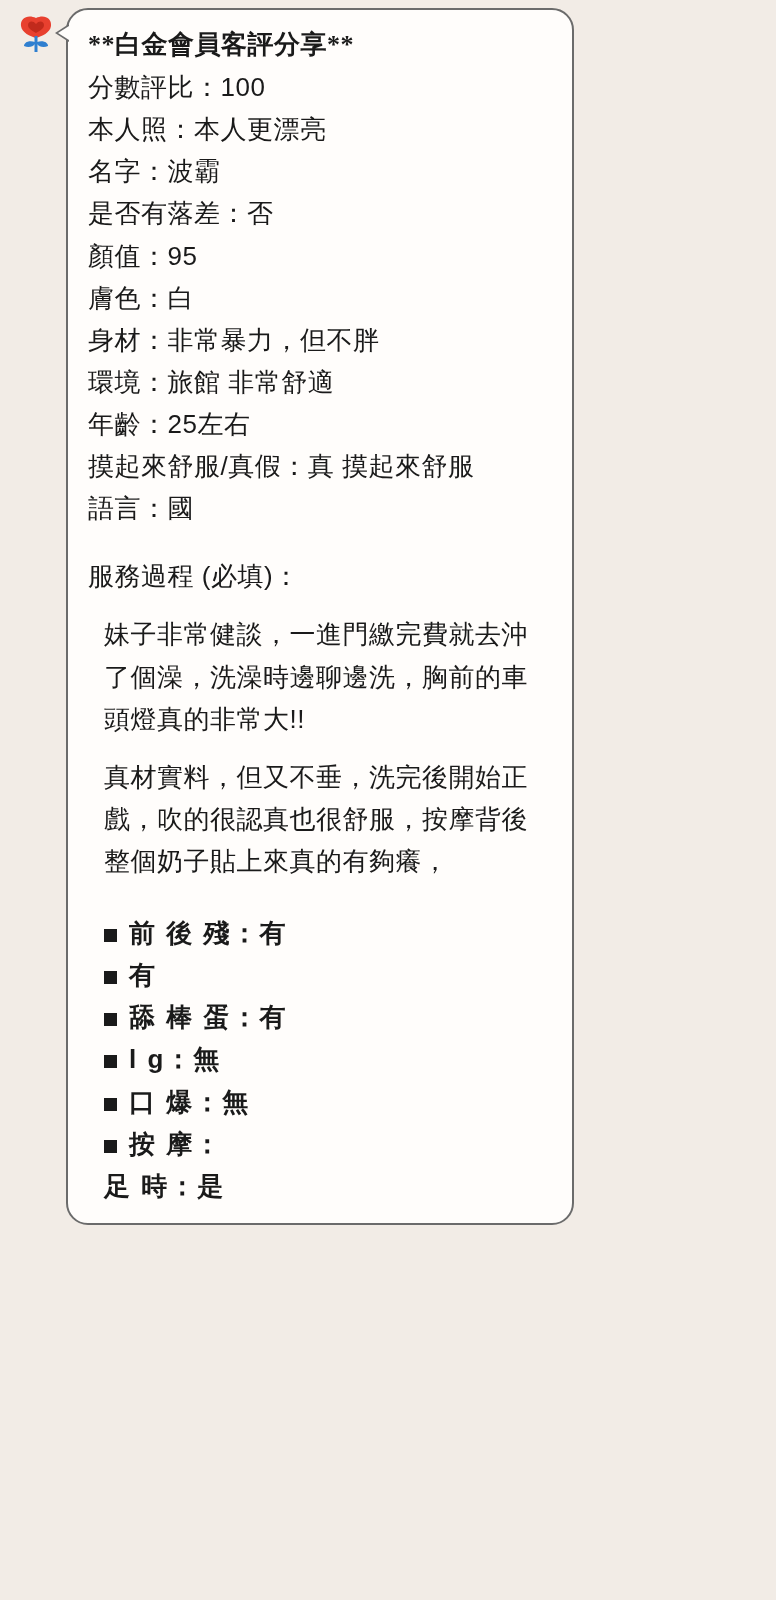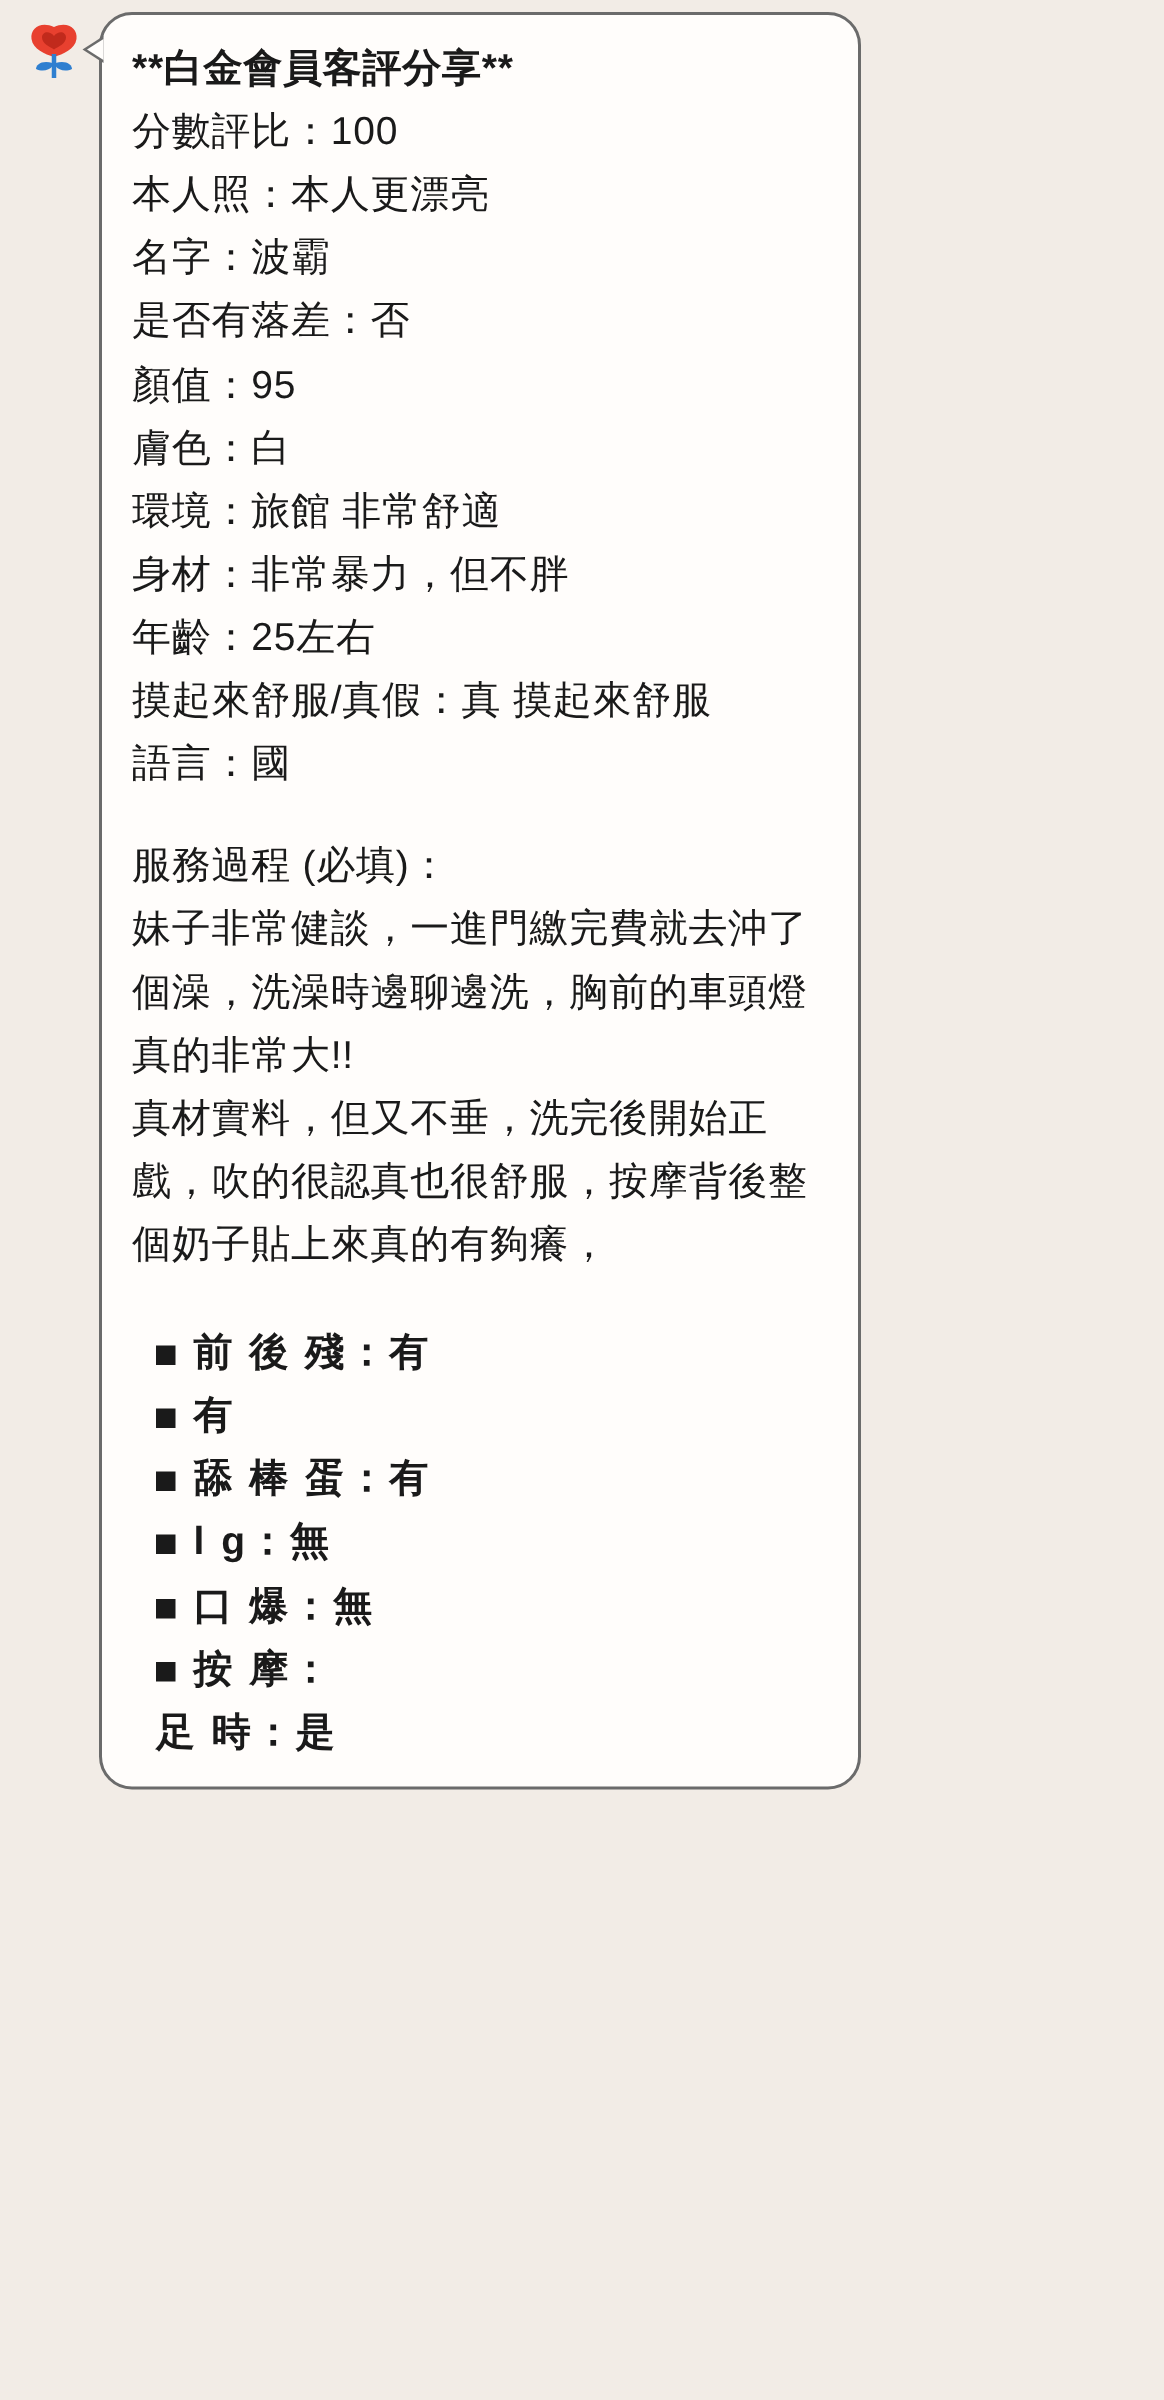--- a/index.html
+++ b/index.html
@@ -79,23 +79,23 @@
     content: "";
     position: absolute;
     left: 3px; top: -7px;
     border-top: 7px solid transparent;
     border-bottom: 7px solid transparent;
     border-right: 11px solid #fffdfb;
   }
 
   
   .msg-line { white-space: pre-wrap; }
-  .msg-title { font-weight: bold; }
+  .msg-title { font-weight: bold; font-family: Liberation Serif, serif; }
   .blank-line { height: 26px; }
-  .para { margin: 0; }
+  .para { margin: 16px; }
 
   .bullets { margin-top: 30px; }
   .bullet-line {
     display: flex;
     align-items: baseline;
     margin-left: 16px;
     letter-spacing: 2px;
     font-weight: bold;
   }
   .bullet-sq {
@@ -137,22 +137,22 @@
       <div class="tail-left"></div>
 
       <div class="msg-line msg-title">**白金會員客評分享**</div>
 
       <div class="msg-line">分數評比：100</div>
       <div class="msg-line">本人照：本人更漂亮</div>
       <div class="msg-line">名字：波霸</div>
       <div class="msg-line">是否有落差：否</div>
       <div class="msg-line">顏值：95</div>
       <div class="msg-line">膚色：白</div>
+      <div class="msg-line">身材：非常暴力，但不胖</div>
       <div class="msg-line">環境：旅館 非常舒適</div>
-      <div class="msg-line">身材：非常暴力，但不胖</div>
       <div class="msg-line">年齡：25左右</div>
       <div class="msg-line">摸起來舒服/真假：真 摸起來舒服</div>
       <div class="msg-line">語言：國</div>
 
       <div class="blank-line"></div>
 
       <div class="msg-line">服務過程 (必填)：</div>
       <div class="msg-line para">妹子非常健談，一進門繳完費就去沖了個澡，洗澡時邊聊邊洗，胸前的車頭燈真的非常大!!</div>
       <div class="msg-line para">真材實料，但又不垂，洗完後開始正戲，吹的很認真也很舒服，按摩背後整個奶子貼上來真的有夠癢，</div>
 

